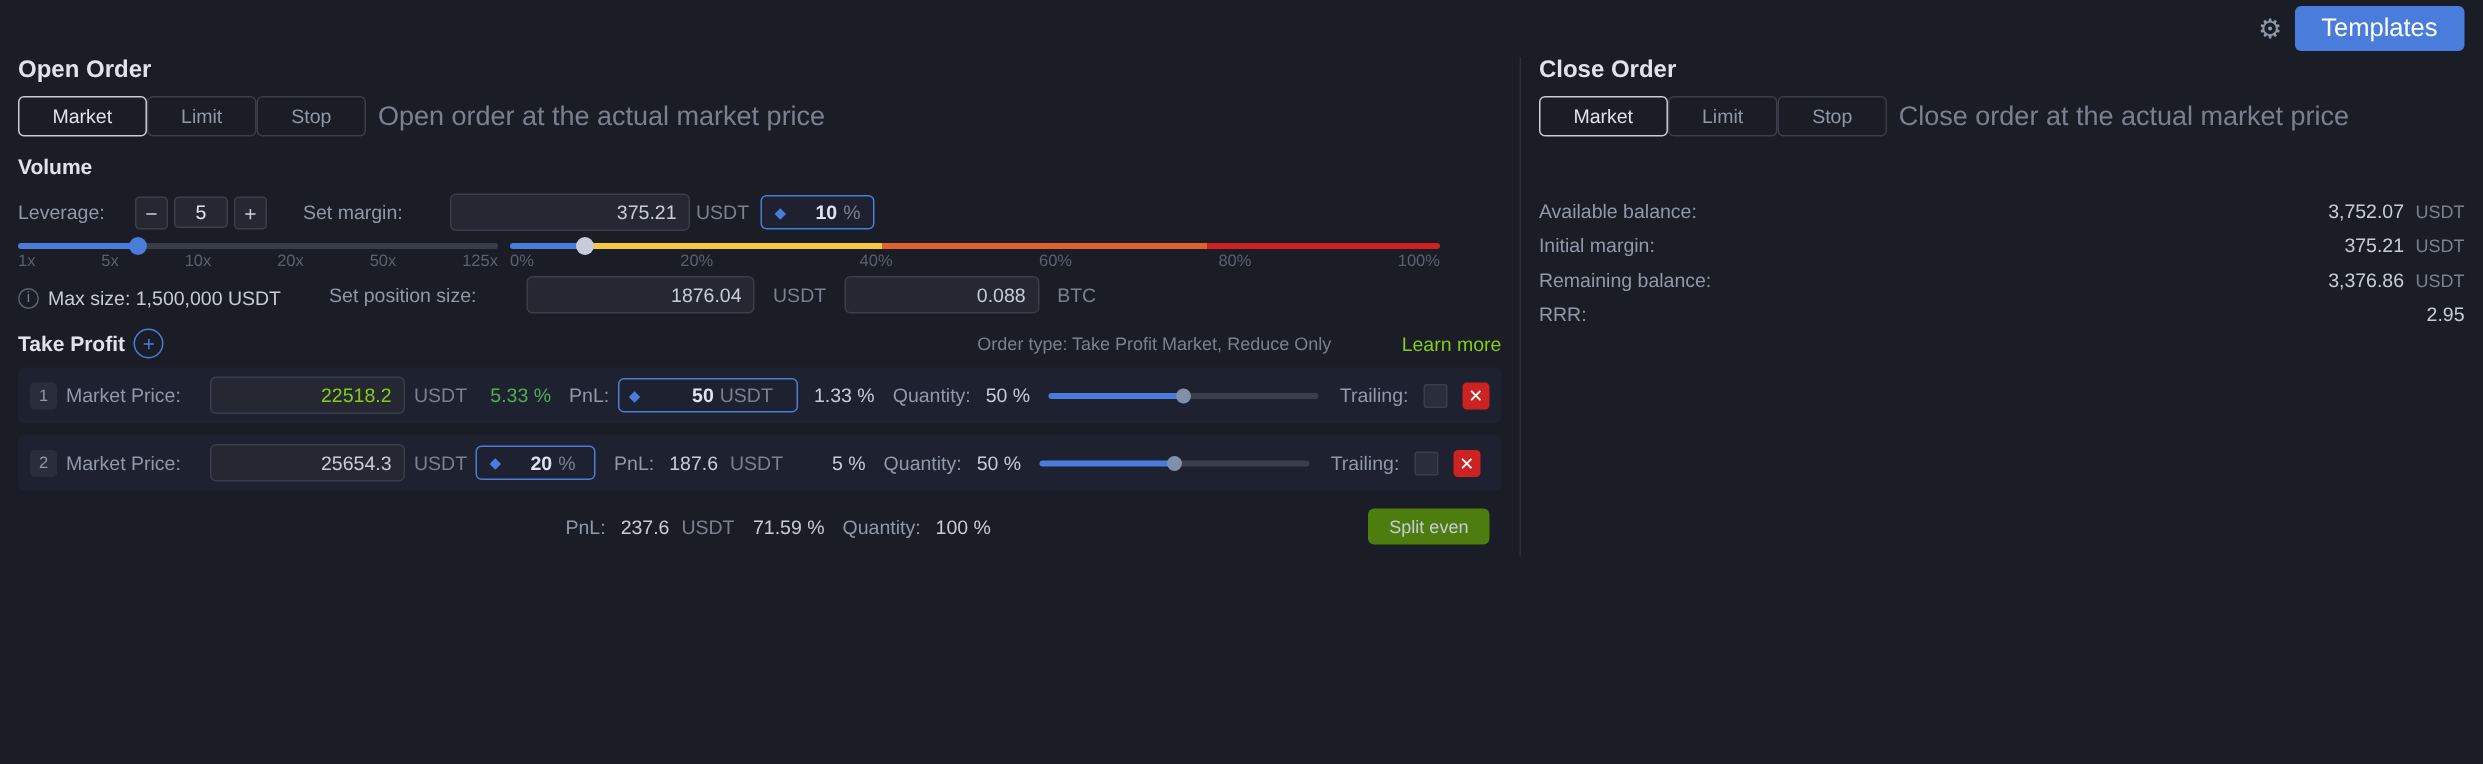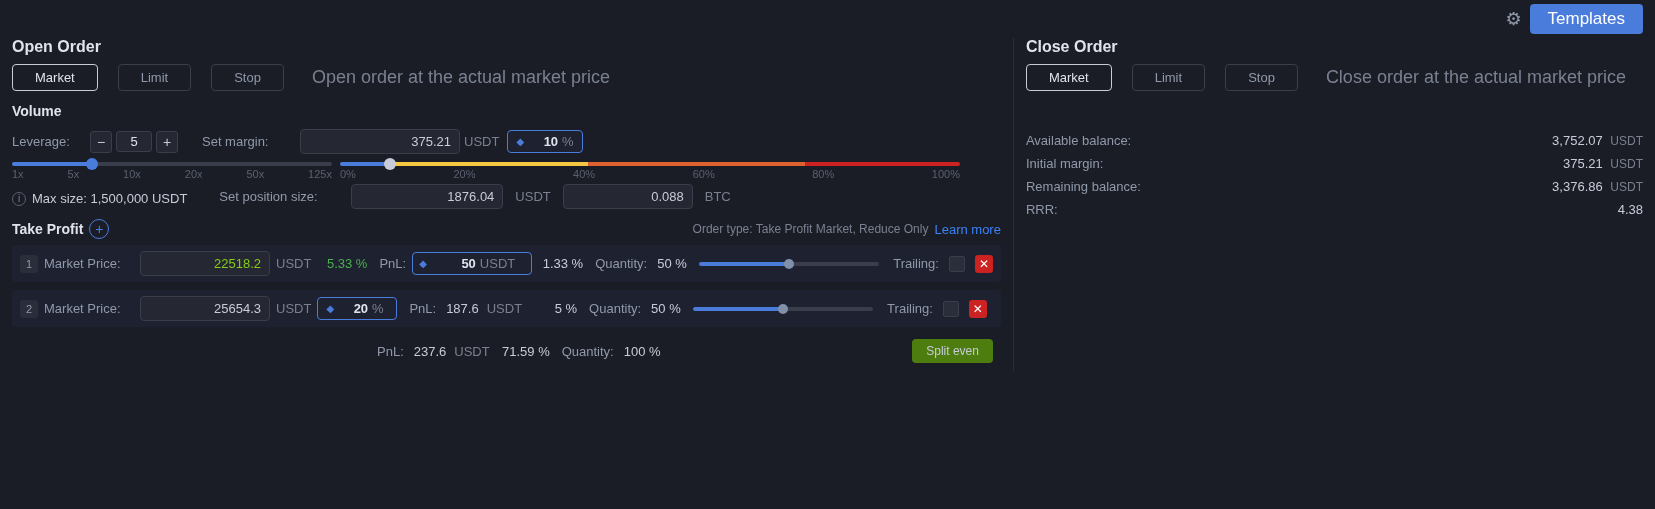--- a/index.html
+++ b/index.html
@@ -16,21 +16,21 @@
     .section-title {
       font-size: 16px;
       font-weight: 600;
       color: #e0e3ed;
       margin-bottom: 8px;
     }
 
     .order-type-row {
       display: flex;
       align-items: center;
-      gap: 20px;
+      gap: 0;
       margin-bottom: 12px;
     }
 
     .order-btn {
       padding: 5px 22px;
       border-radius: 4px;
       border: 1px solid #3a3d4a;
       background: transparent;
       color: #9099aa;
       cursor: pointer;
@@ -191,23 +191,24 @@
       color: #4a7cdc;
       cursor: pointer;
       font-size: 14px;
       display: flex;
       align-items: center;
       justify-content: center;
       line-height: 1;
     }
 
     .learn-more {
-      color: #3b82f6;
+      color: #84cc16;
       cursor: pointer;
       text-decoration: none;
+      margin-left: 41px;
     }
 
     .tp-row {
       display: flex;
       align-items: center;
       gap: 6px;
       margin-bottom: 8px;
       background: #1e2130;
       border-radius: 4px;
       padding: 6px 8px;
@@ -549,18 +550,18 @@
       </div>
       <div class="balance-row">
         <span class="balance-label">Remaining balance:</span>
         <span>
           <span style="color:#c8ccd8;font-weight:500;">3,376.86</span>
           <span class="balance-unit">USDT</span>
         </span>
       </div>
       <div class="balance-row">
         <span class="balance-label">RRR:</span>
-        <span style="color:#c8ccd8;font-weight:500;">4.38</span>
+        <span style="color:#c8ccd8;font-weight:500;">2.95</span>
       </div>
     </div>
   </div>
 
 </div>
 
 </body></html>

